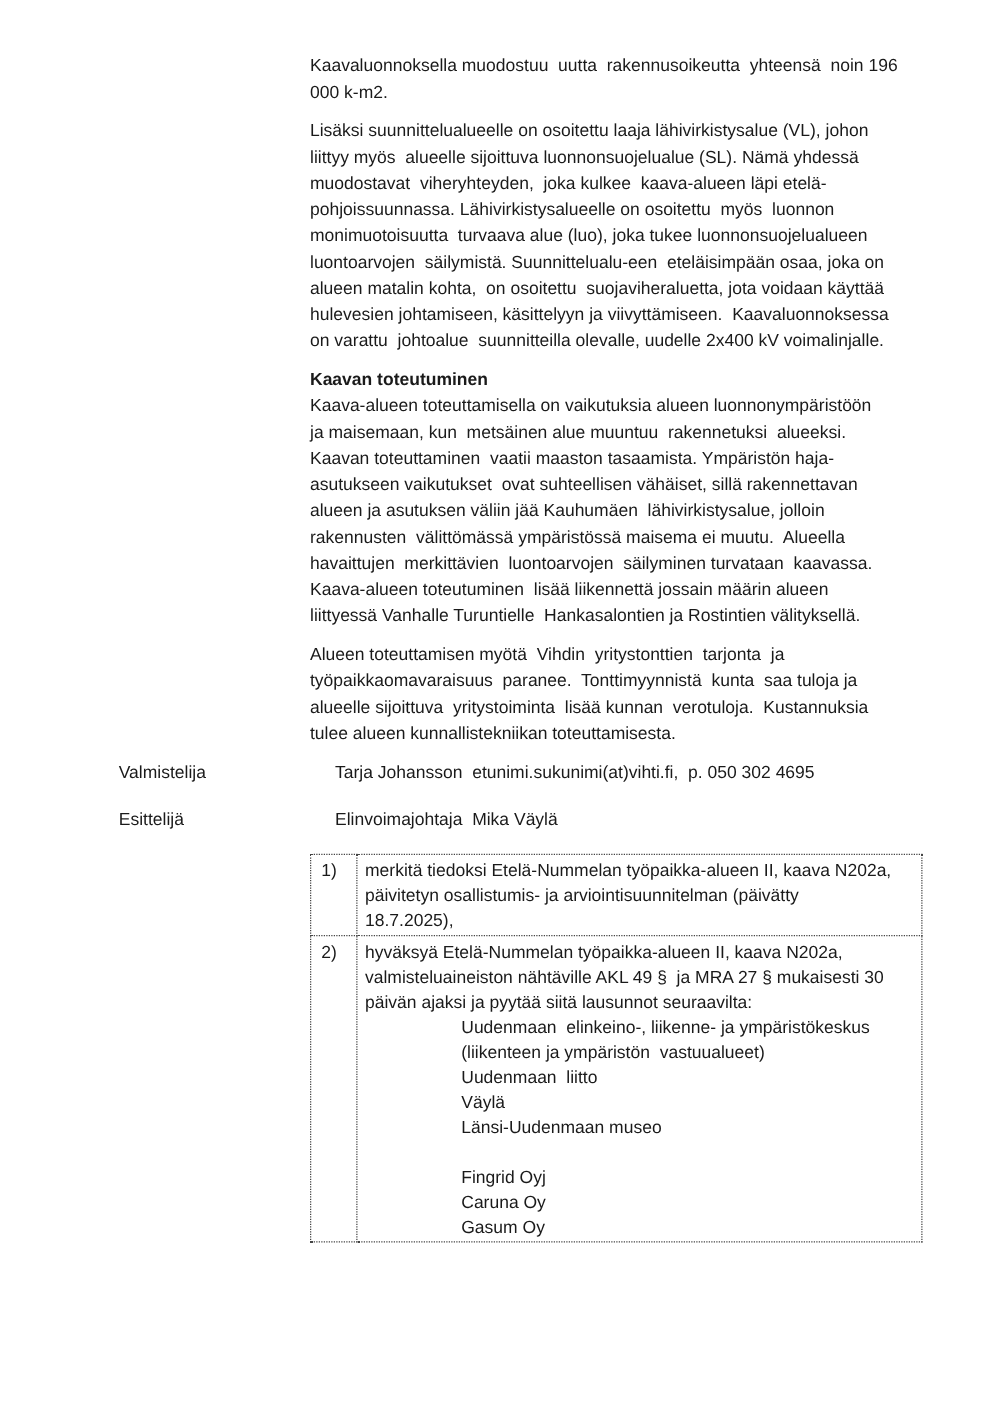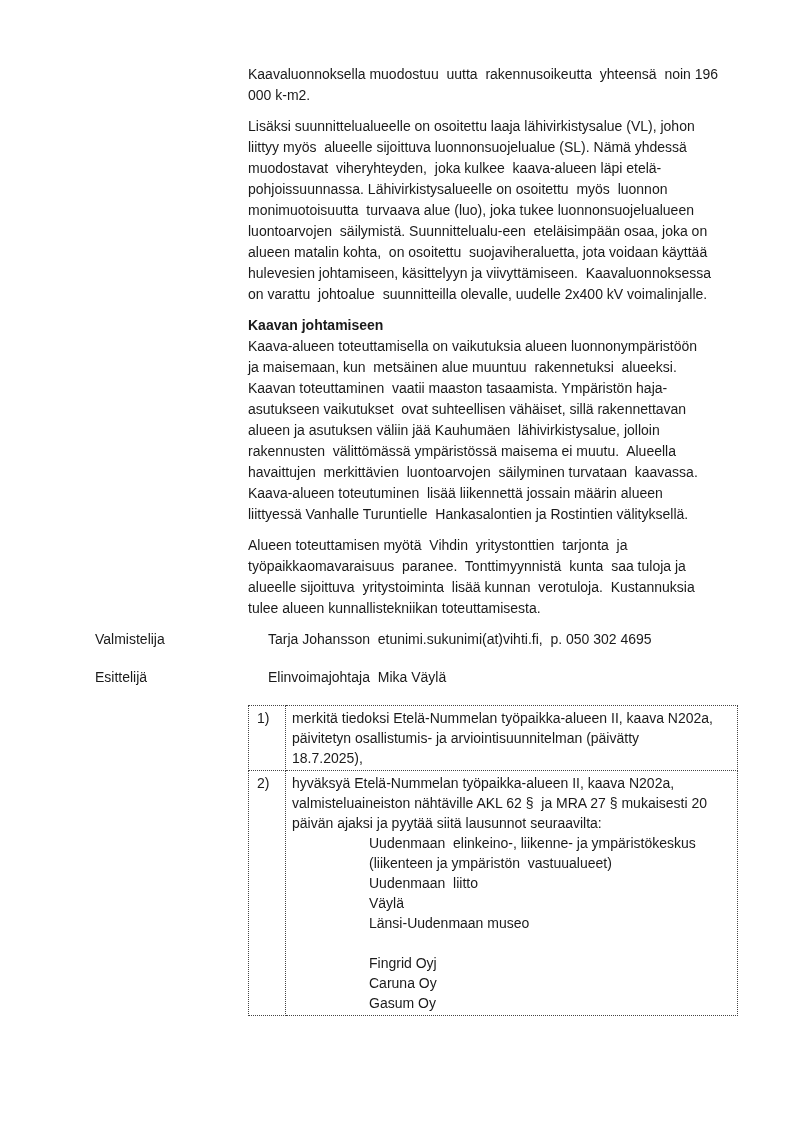--- a/index.html
+++ b/index.html
@@ -13,21 +13,21 @@
     height: 1122px;
     background: #ffffff;
     color: #1a1a1a;
     font-family: "Liberation Sans", "DejaVu Sans", sans-serif;
     font-size: 14px;
     line-height: 21px;
     overflow: hidden;
   }
   .content {
     position: absolute;
-    top: 64px;
+    top: 42px;
     left: 0;
     width: 100%;
   }
   .main-col {
     margin-left: 248px;
     width: 505px;
   }
   .body-para {
     margin: 0 0 10px 0;
     white-space: pre-wrap;
@@ -92,21 +92,21 @@
 000 k-m2.</p>
       <p class="body-para">Lisäksi suunnittelualueelle on osoitettu laaja lähivirkistysalue (VL), johon
 liittyy myös  alueelle sijoittuva luonnonsuojelualue (SL). Nämä yhdessä
 muodostavat  viheryhteyden,  joka kulkee  kaava-alueen läpi etelä-
 pohjoissuunnassa. Lähivirkistysalueelle on osoitettu  myös  luonnon
 monimuotoisuutta  turvaava alue (luo), joka tukee luonnonsuojelualueen
 luontoarvojen  säilymistä. Suunnittelualu-een  eteläisimpään osaa, joka on
 alueen matalin kohta,  on osoitettu  suojaviheraluetta, jota voidaan käyttää
 hulevesien johtamiseen, käsittelyyn ja viivyttämiseen.  Kaavaluonnoksessa
 on varattu  johtoalue  suunnitteilla olevalle, uudelle 2x400 kV voimalinjalle.</p>
-      <h3 class="section-heading">Kaavan johtamiseen</h3>
+      <h3 class="section-heading">Kaavan toteutuminen</h3>
       <p class="body-para">Kaava-alueen toteuttamisella on vaikutuksia alueen luonnonympäristöön
 ja maisemaan, kun  metsäinen alue muuntuu  rakennetuksi  alueeksi.
 Kaavan toteuttaminen  vaatii maaston tasaamista. Ympäristön haja-
 asutukseen vaikutukset  ovat suhteellisen vähäiset, sillä rakennettavan
 alueen ja asutuksen väliin jää Kauhumäen  lähivirkistysalue, jolloin
 rakennusten  välittömässä ympäristössä maisema ei muutu.  Alueella
 havaittujen  merkittävien  luontoarvojen  säilyminen turvataan  kaavassa.
 Kaava-alueen toteutuminen  lisää liikennettä jossain määrin alueen
 liittyessä Vanhalle Turuntielle  Hankasalontien ja Rostintien välityksellä.</p>
       <p class="body-para">Alueen toteuttamisen myötä  Vihdin  yritystonttien  tarjonta  ja
@@ -133,21 +133,21 @@
           <td>
             <div class="decision-text">merkitä tiedoksi Etelä-Nummelan työpaikka-alueen II, kaava N202a,
 päivitetyn osallistumis- ja arviointisuunnitelman (päivätty
 18.7.2025),</div>
           </td>
         </tr>
         <tr>
           <td class="num-cell">2)</td>
           <td>
             <div class="decision-text">hyväksyä Etelä-Nummelan työpaikka-alueen II, kaava N202a,
-valmisteluaineiston nähtäville AKL 62 §  ja MRA 27 § mukaisesti 20
+valmisteluaineiston nähtäville AKL 49 §  ja MRA 27 § mukaisesti 30
 päivän ajaksi ja pyytää siitä lausunnot seuraavilta:</div>
             <div class="sub-items">Uudenmaan  elinkeino-, liikenne- ja ympäristökeskus
 (liikenteen ja ympäristön  vastuualueet)
 Uudenmaan  liitto
 Väylä
 Länsi-Uudenmaan museo
 
 Fingrid Oyj
 Caruna Oy
 Gasum Oy</div>

